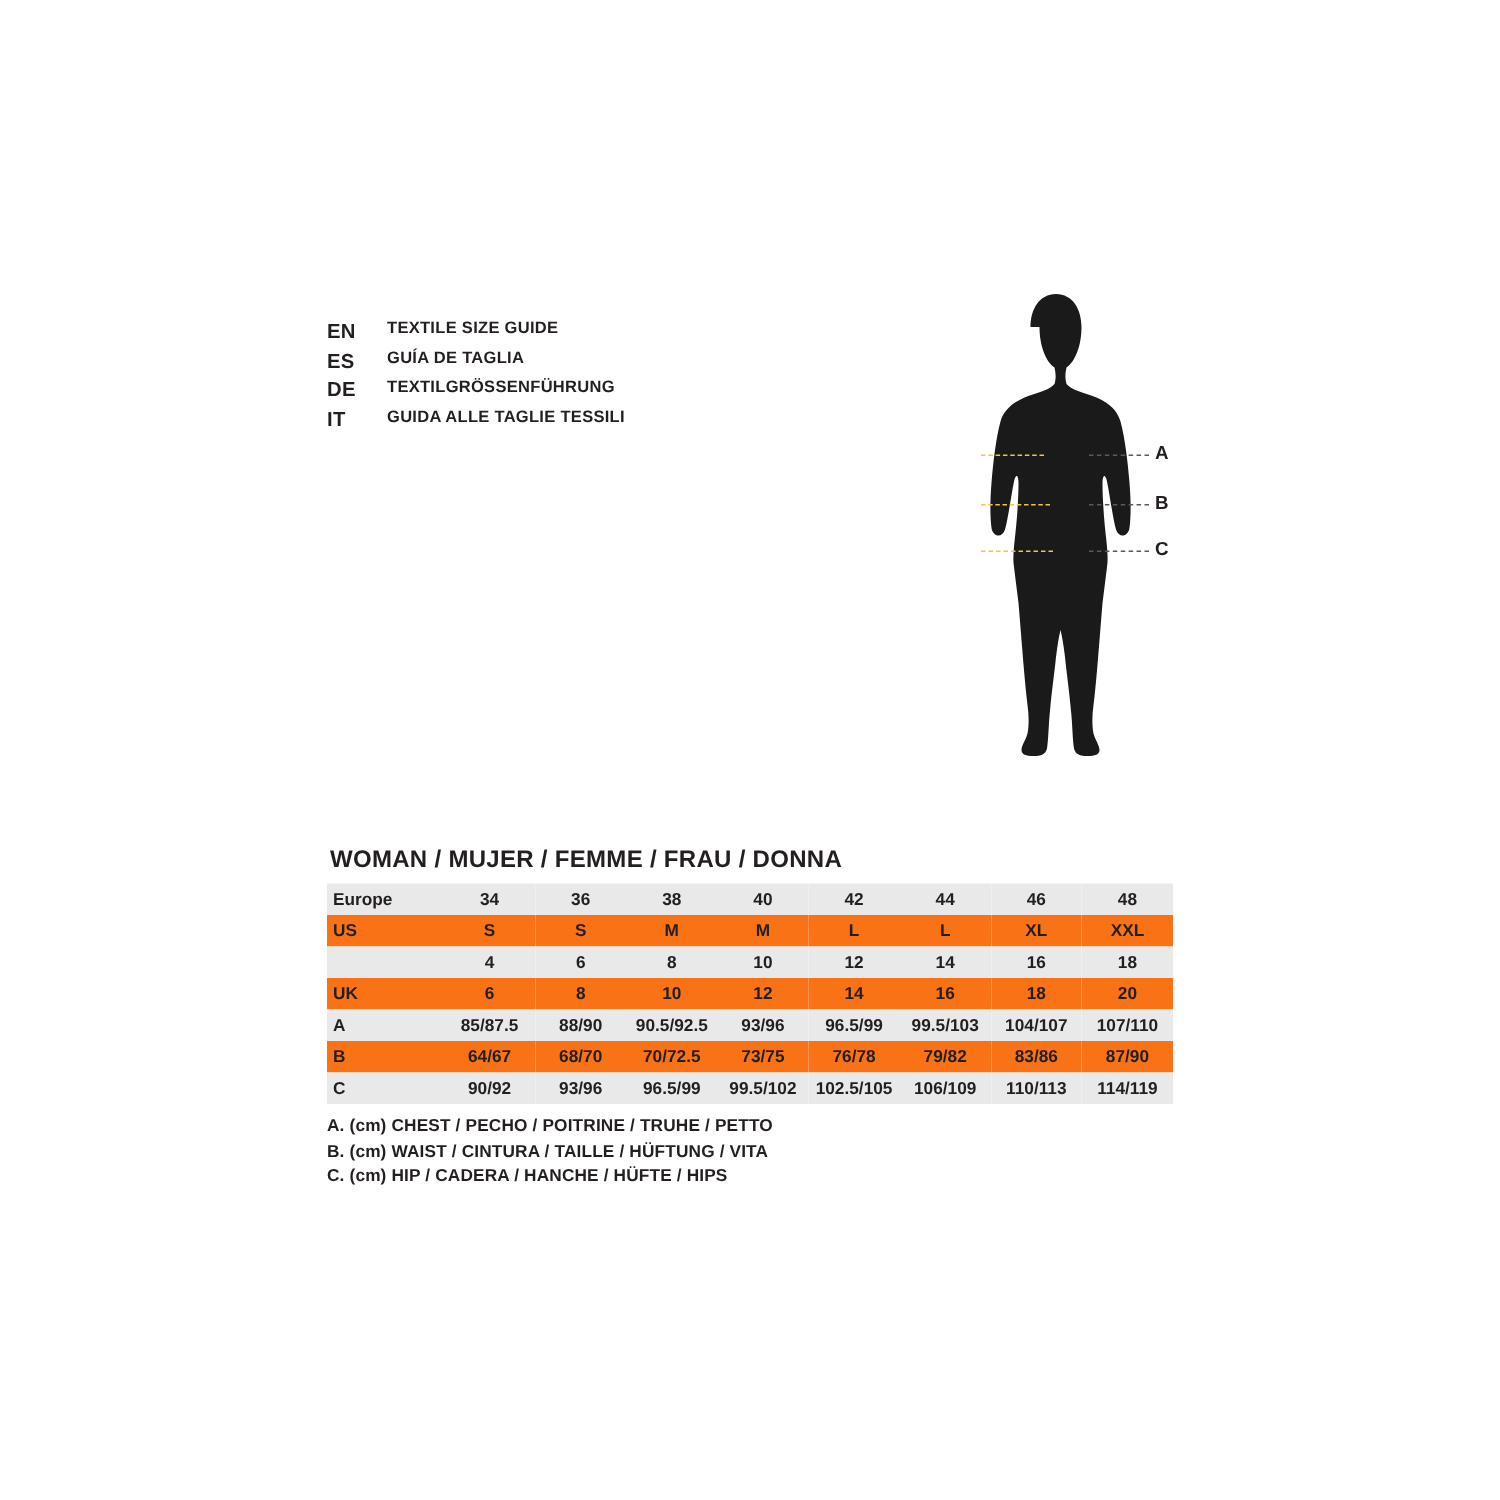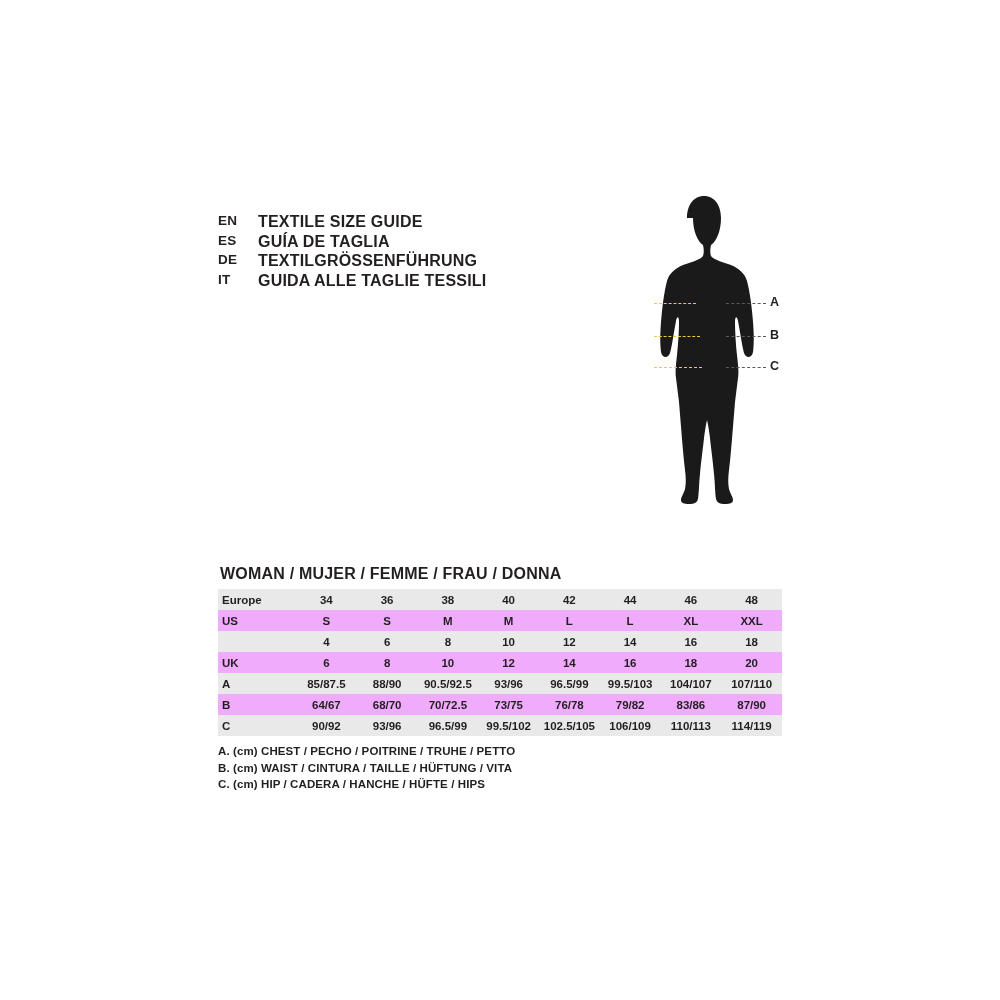--- a/index.html
+++ b/index.html
@@ -36,21 +36,21 @@
     height: 19.5px;
   }
   .title-lang {
     width: 40px;
     font-size: 13.5px;
     font-weight: bold;
     letter-spacing: 0.2px;
     color: #231f20;
   }
   .title-text {
-    font-size: 16px;
+    font-size: 11px;
     font-weight: bold;
     letter-spacing: 0.2px;
     color: #231f20;
     white-space: nowrap;
   }
 
   
   .figure {
     position: absolute;
     left: 630px;
@@ -110,21 +110,21 @@
   }
   tr.hdr td {
     background: #c8c9cb;
     text-align: left;
     font-size: 11.5px;
   }
   tr.band td {
     background: #e9e9ea;
   }
   tr.plain td {
-    background: #f0abfc;
+    background: #f97316;
   }
 
   
   .legend {
     position: absolute;
     left: 218px;
     top: 743px;
     width: 500px;
   }
   .legend div {

